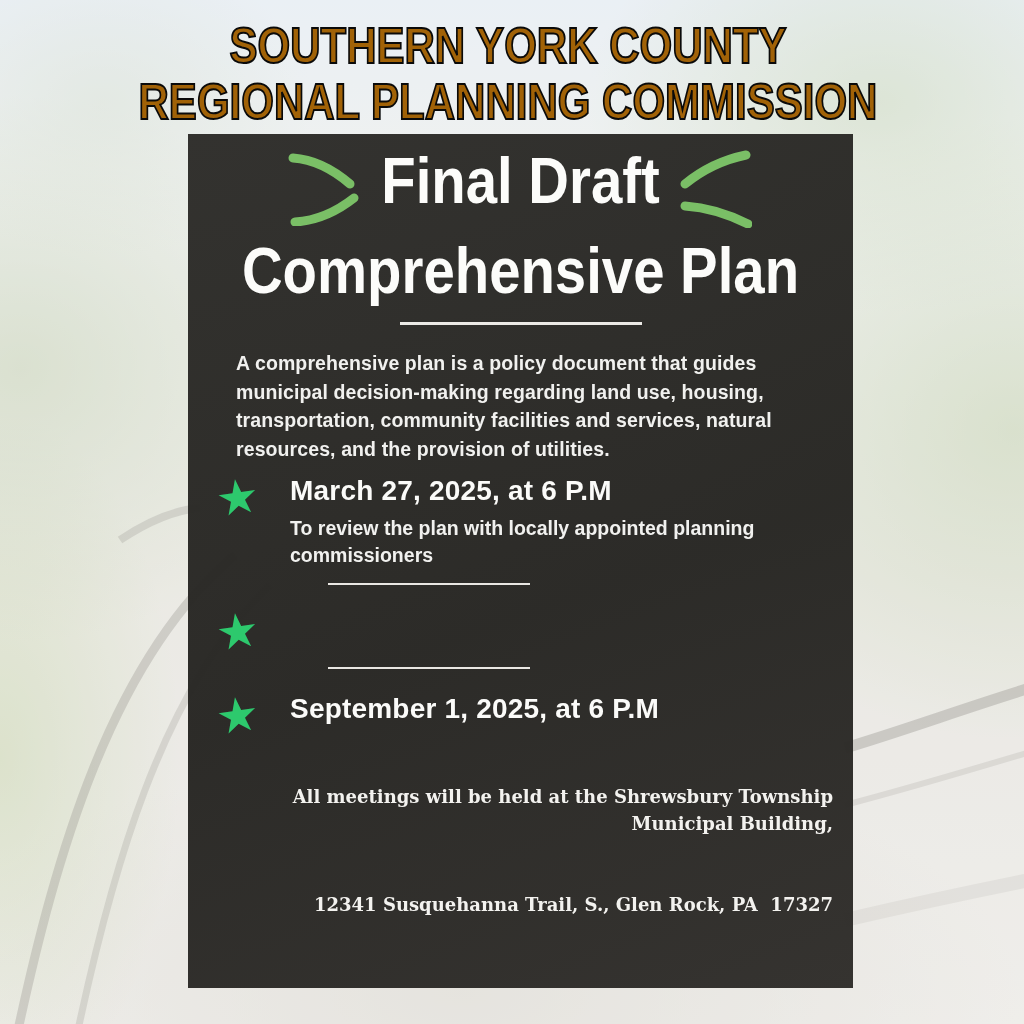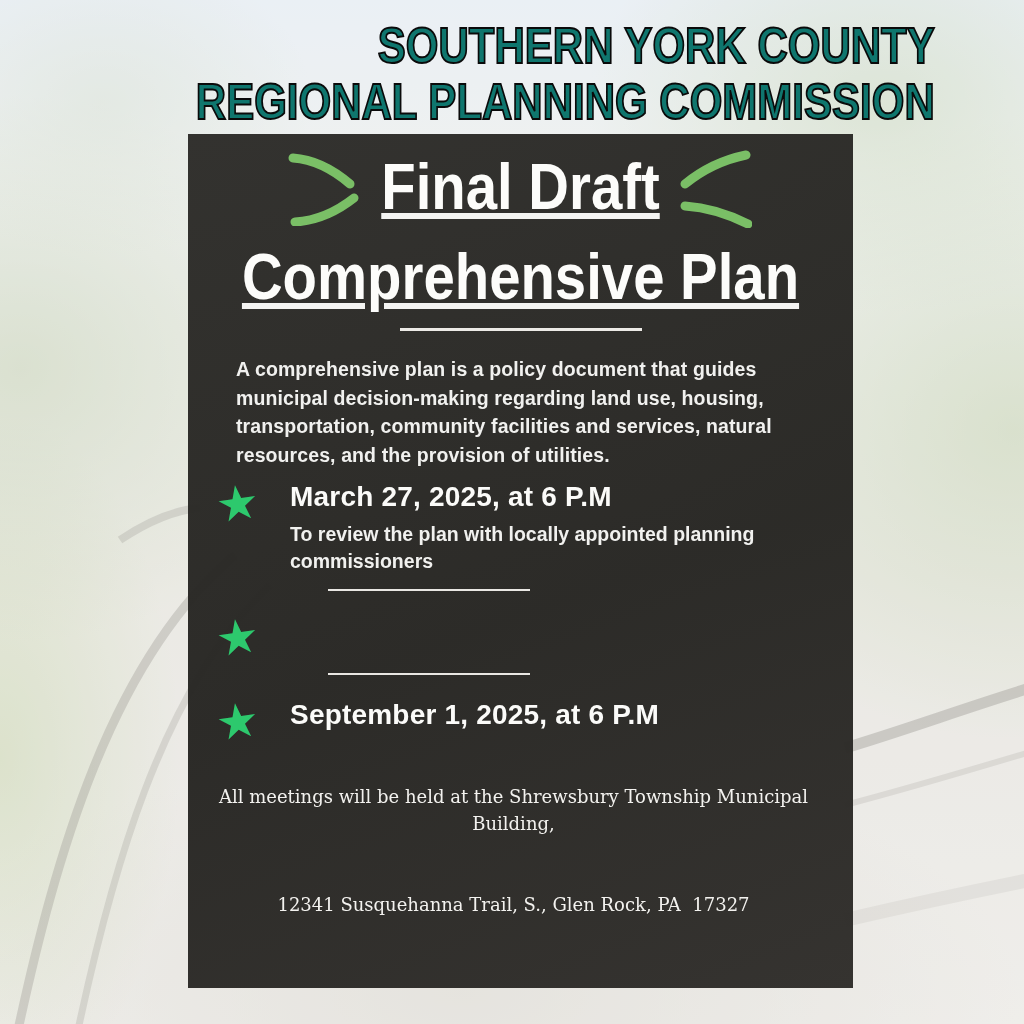--- a/index.html
+++ b/index.html
@@ -22,39 +22,39 @@
       radial-gradient(ellipse 240px 460px at 0% 74%, rgba(172,196,128,0.45), transparent 75%),
       radial-gradient(ellipse 700px 300px at 45% 97%, rgba(214,211,203,0.85), transparent 80%),
       linear-gradient(180deg, #e0e8f0 0%, #e6eae8 16%, #e4e6de 38%, #e1e0d7 56%, #e2e0da 74%, #e7e5e0 100%);
   }
   .bg-rails { position: absolute; inset: 0; }
   .bg-wash { position: absolute; inset: 0; background: rgba(255,255,255,0.34); }
 
   
   .header {
     position: absolute; top: 18px; left: 0; right: 8px;
-    text-align: right; color: #0f766e;
+    text-align: center; color: #a16207;
   }
   .header .line {
     font-size: 50px; font-weight: bold; line-height: 56px;
     letter-spacing: 0px;
     transform: scaleX(0.84); transform-origin: 50% 50%;
     -webkit-text-stroke: 2px #0a0a0a;
     white-space: nowrap;
   }
 
   
   .card {
     position: absolute; left: 188px; top: 134px;
     width: 665px; height: 854px;
     background: linear-gradient(160deg, rgba(45,44,41,0.97), rgba(38,37,34,0.97) 55%, rgba(47,45,42,0.97));
     color: #f4f4f2;
   }
 
-  .title-wrap { position: relative; padding-top: 8px; text-decoration: underline; }
+  .title-wrap { position: relative; padding-top: 2px; }
   .title-line {
     text-align: center; font-weight: bold; color: #fcfcfa;
     font-size: 64px; line-height: 90px;
     transform: scaleX(0.88); transform-origin: 50% 50%;
     white-space: nowrap;
   }
   .accent { position: absolute; }
   .accent-left  { left: 100px; top: 12px; }
   .accent-right { left: 492px; top: 14px; }
 
@@ -89,24 +89,24 @@
     line-height: 27px; color: #f1f1ef; max-width: 470px;
   }
   .meeting-desc.wide-gap { margin-top: 16px; }
   .divider-meeting {
     width: 202px; height: 2px; background: #e9e7e3;
     margin: 14px 0 24px 140px;
   }
 
   
   .footer {
-    position: absolute; left: 14px; right: 28px; bottom: 16px;
-    text-align: center;
+    position: absolute; left: 14px; right: 20px; bottom: 16px;
+    text-align: right;
     font-family: "DejaVu Serif", "Liberation Serif", serif;
-    font-weight: normal; font-size: 18px; line-height: 27px;
+    font-weight: bold; font-size: 18px; line-height: 27px;
     color: #f3f2ef; white-space: pre-wrap;
   }
 </style>
 </head>
 <body>
 
 <div class="bg">
   <svg class="bg-rails" width="1024" height="1024" viewBox="0 0 1024 1024" aria-hidden="true">
     <path d="M 18 1030 C 55 860, 110 660, 235 555" stroke="#6e6a62" stroke-width="9" fill="none" opacity="0.38"></path>
     <path d="M 78 1030 C 110 880, 160 690, 270 585" stroke="#756f66" stroke-width="7" fill="none" opacity="0.30"></path>

